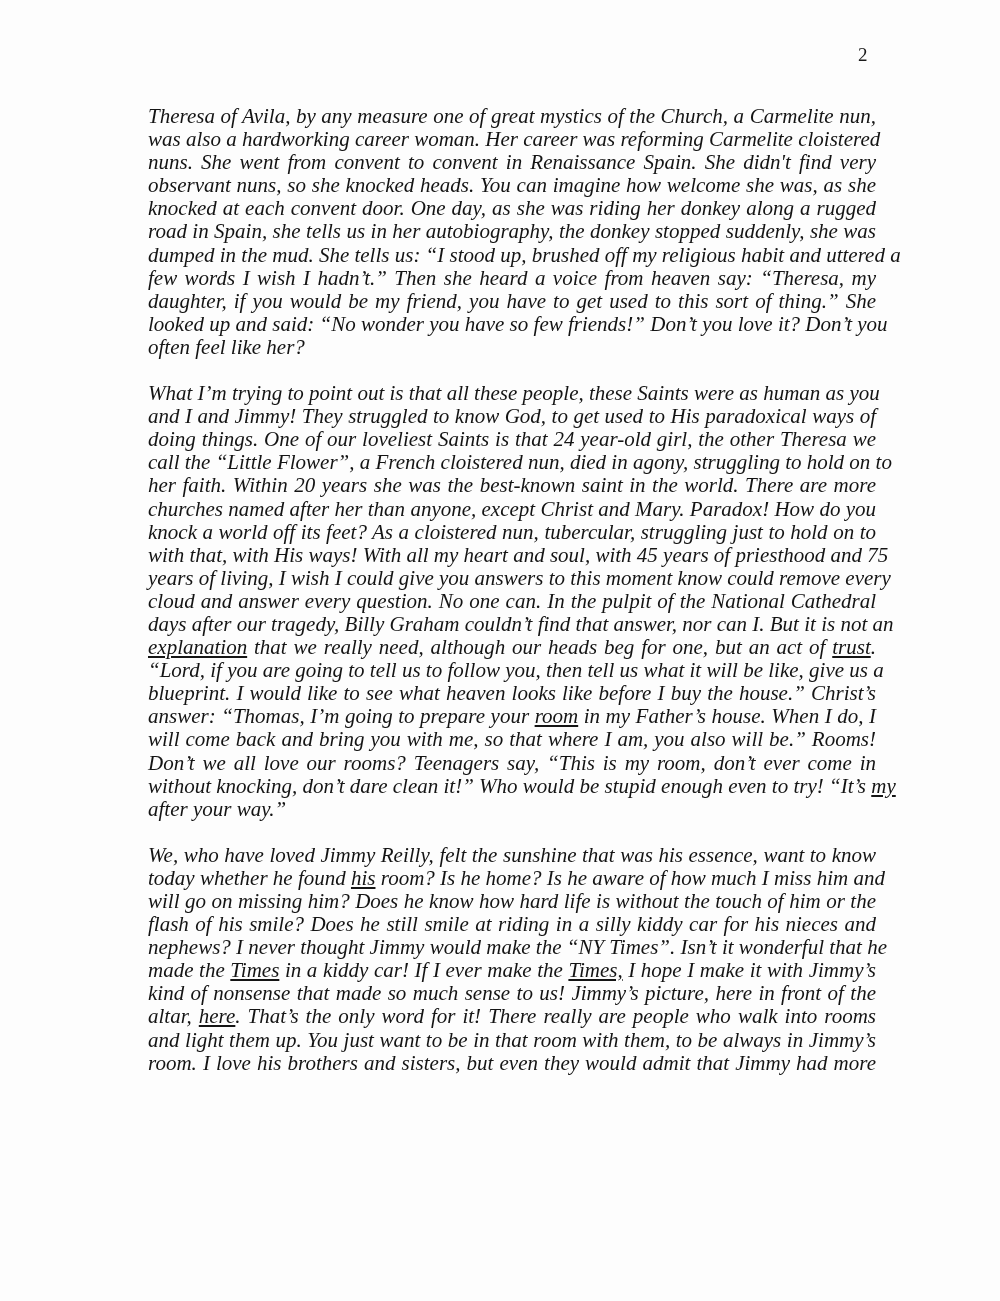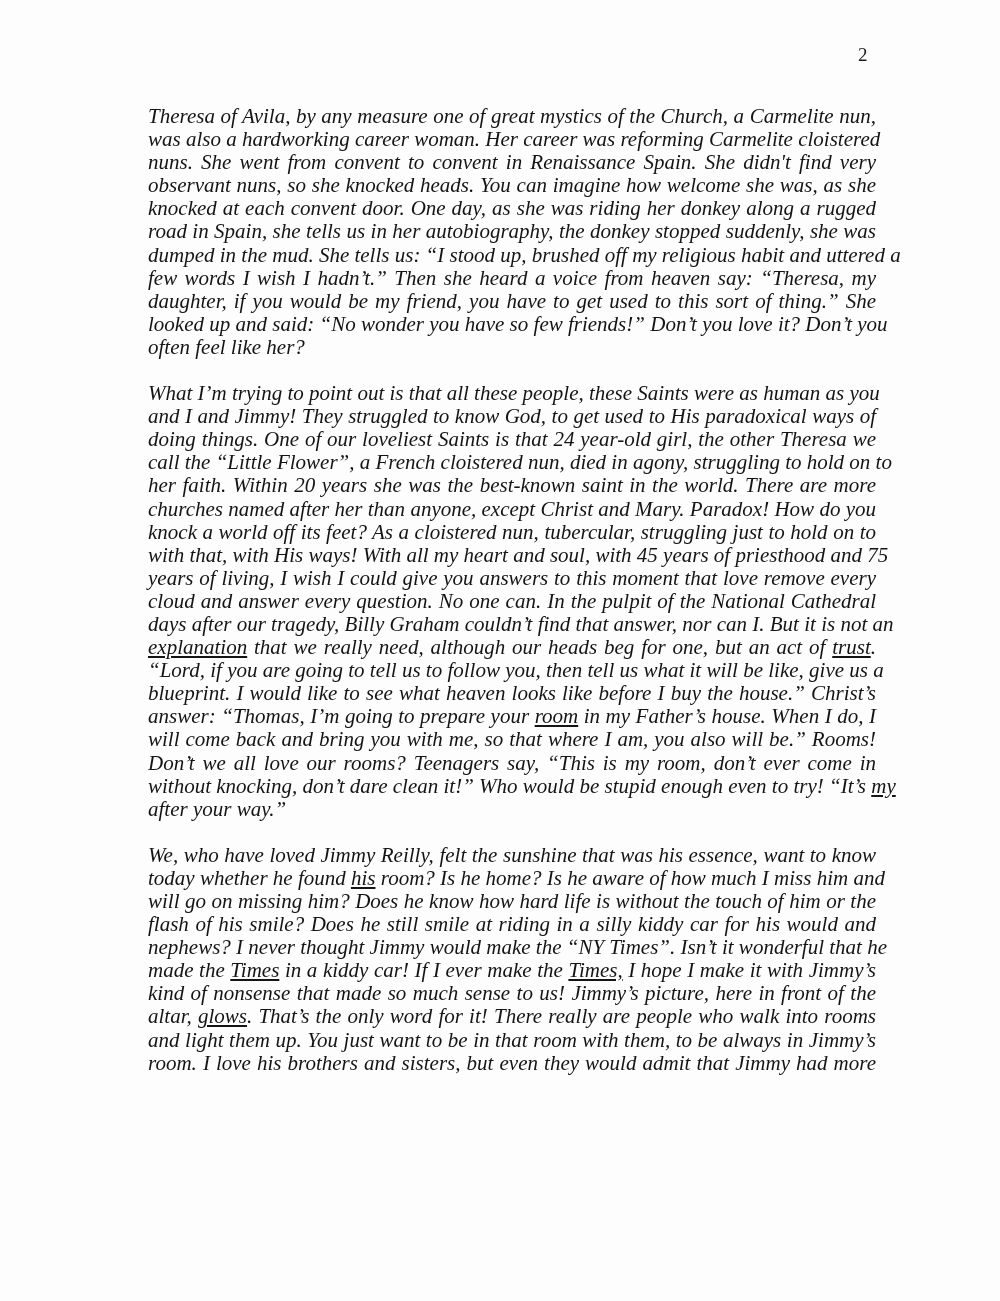--- a/index.html
+++ b/index.html
@@ -72,37 +72,37 @@
     </p>
   <p class="para">
       <span class="line">What I’m trying to point out is that all these people, these Saints were as human as you</span>
       <span class="line">and I and Jimmy! They struggled to know God, to get used to His paradoxical ways of</span>
       <span class="line">doing things. One of our loveliest Saints is that 24 year-old girl, the other Theresa we</span>
       <span class="line">call the “Little Flower”, a French cloistered nun, died in agony, struggling to hold on to</span>
       <span class="line">her faith. Within 20 years she was the best-known saint in the world. There are more</span>
       <span class="line">churches named after her than anyone, except Christ and Mary. Paradox! How do you</span>
       <span class="line">knock a world off its feet? As a cloistered nun, tubercular, struggling just to hold on to</span>
       <span class="line">with that, with His ways! With all my heart and soul, with 45 years of priesthood and 75</span>
-      <span class="line">years of living, I wish I could give you answers to this moment that love remove every</span>
+      <span class="line">years of living, I wish I could give you answers to this moment know could remove every</span>
       <span class="line">cloud and answer every question. No one can. In the pulpit of the National Cathedral</span>
       <span class="line">days after our tragedy, Billy Graham couldn’t find that answer, nor can I. But it is not an</span>
       <span class="line"><u>explanation</u> that we really need, although our heads beg for one, but an act of <u>trust</u>.</span>
       <span class="line">“Lord, if you are going to tell us to follow you, then tell us what it will be like, give us a</span>
       <span class="line">blueprint. I would like to see what heaven looks like before I buy the house.” Christ’s</span>
       <span class="line">answer: “Thomas, I’m going to prepare your <u>room</u> in my Father’s house. When I do, I</span>
       <span class="line">will come back and bring you with me, so that where I am, you also will be.” Rooms!</span>
       <span class="line">Don’t we all love our rooms? Teenagers say, “This is my room, don’t ever come in</span>
       <span class="line">without knocking, don’t dare clean it!” Who would be stupid enough even to try! “It’s <u>my</u></span>
       <span class="line last">after your way.”</span>
     </p>
   <p class="para">
       <span class="line">We, who have loved Jimmy Reilly, felt the sunshine that was his essence, want to know</span>
       <span class="line">today whether he found <u>his</u> room? Is he home? Is he aware of how much I miss him and</span>
       <span class="line">will go on missing him? Does he know how hard life is without the touch of him or the</span>
-      <span class="line">flash of his smile? Does he still smile at riding in a silly kiddy car for his would and</span>
+      <span class="line">flash of his smile? Does he still smile at riding in a silly kiddy car for his nieces and</span>
       <span class="line">nephews? I never thought Jimmy would make the “NY Times”. Isn’t it wonderful that he</span>
       <span class="line">made the <u>Times</u> in a kiddy car! If I ever make the <u>Times,</u> I hope I make it with Jimmy’s</span>
       <span class="line">kind of nonsense that made so much sense to us! Jimmy’s picture, here in front of the</span>
-      <span class="line">altar, <u>glows</u>. That’s the only word for it! There really are people who walk into rooms</span>
+      <span class="line">altar, <u>here</u>. That’s the only word for it! There really are people who walk into rooms</span>
       <span class="line">and light them up. You just want to be in that room with them, to be always in Jimmy’s</span>
       <span class="line">room. I love his brothers and sisters, but even they would admit that Jimmy had more</span>
     </p>
 </div>
 
 </body></html>

